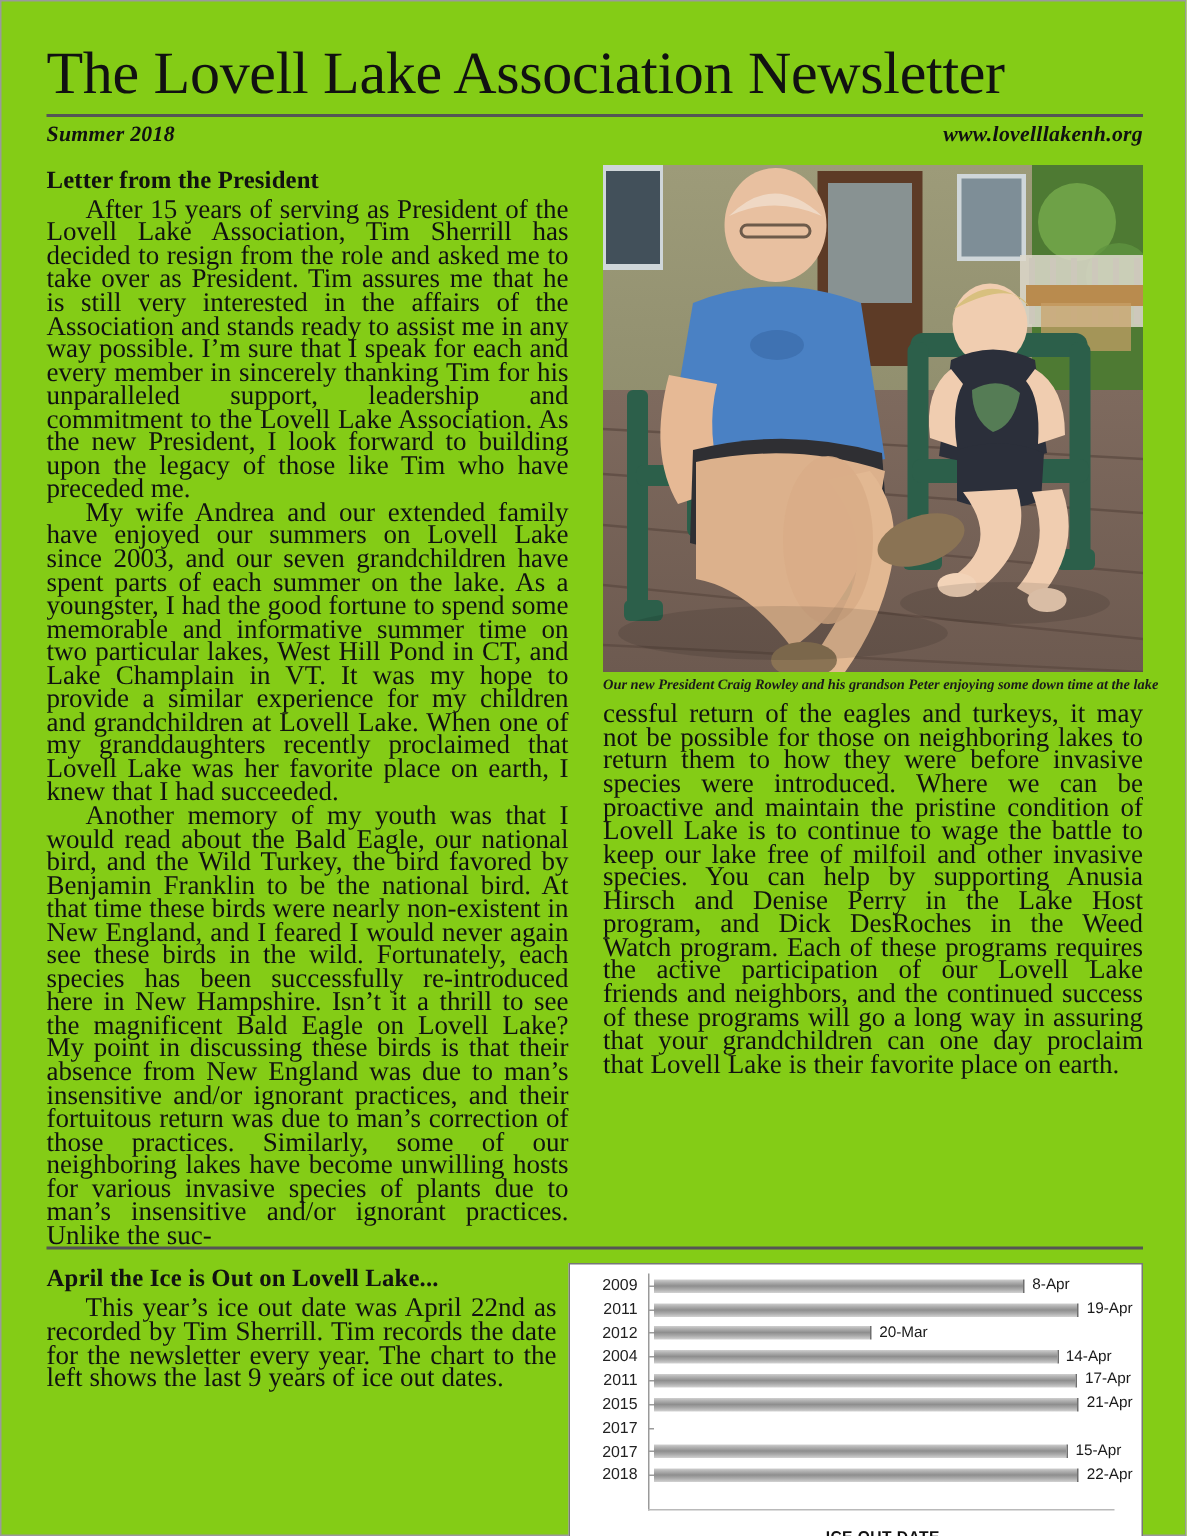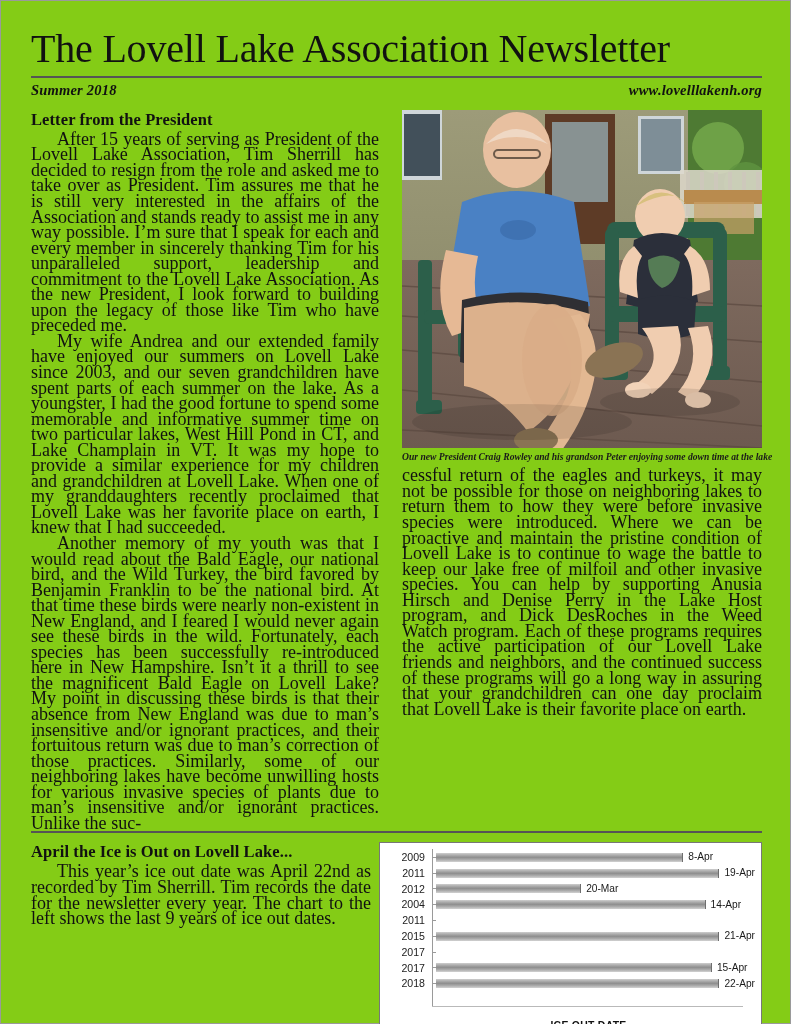--- a/index.html
+++ b/index.html
@@ -290,20 +290,24 @@
               <div class="bar-label">2004</div>
               <div class="tick"></div>
               <div class="bar-track">
                 <div class="bar" style="width: 84.5%;"></div>
                 <div class="bar-val">14-Apr</div>
               </div>
             </div>
             <div class="bar-row">
               <div class="bar-label">2011</div>
               <div class="tick"></div>
+              <div class="bar-track">
+                <div class="bar" style="width: 88.5%;"></div>
+                <div class="bar-val">17-Apr</div>
+              </div>
             </div>
             <div class="bar-row">
               <div class="bar-label">2015</div>
               <div class="tick"></div>
               <div class="bar-track">
                 <div class="bar" style="width: 95.5%;"></div>
                 <div class="bar-val">21-Apr</div>
               </div>
             </div>
             <div class="bar-row">

